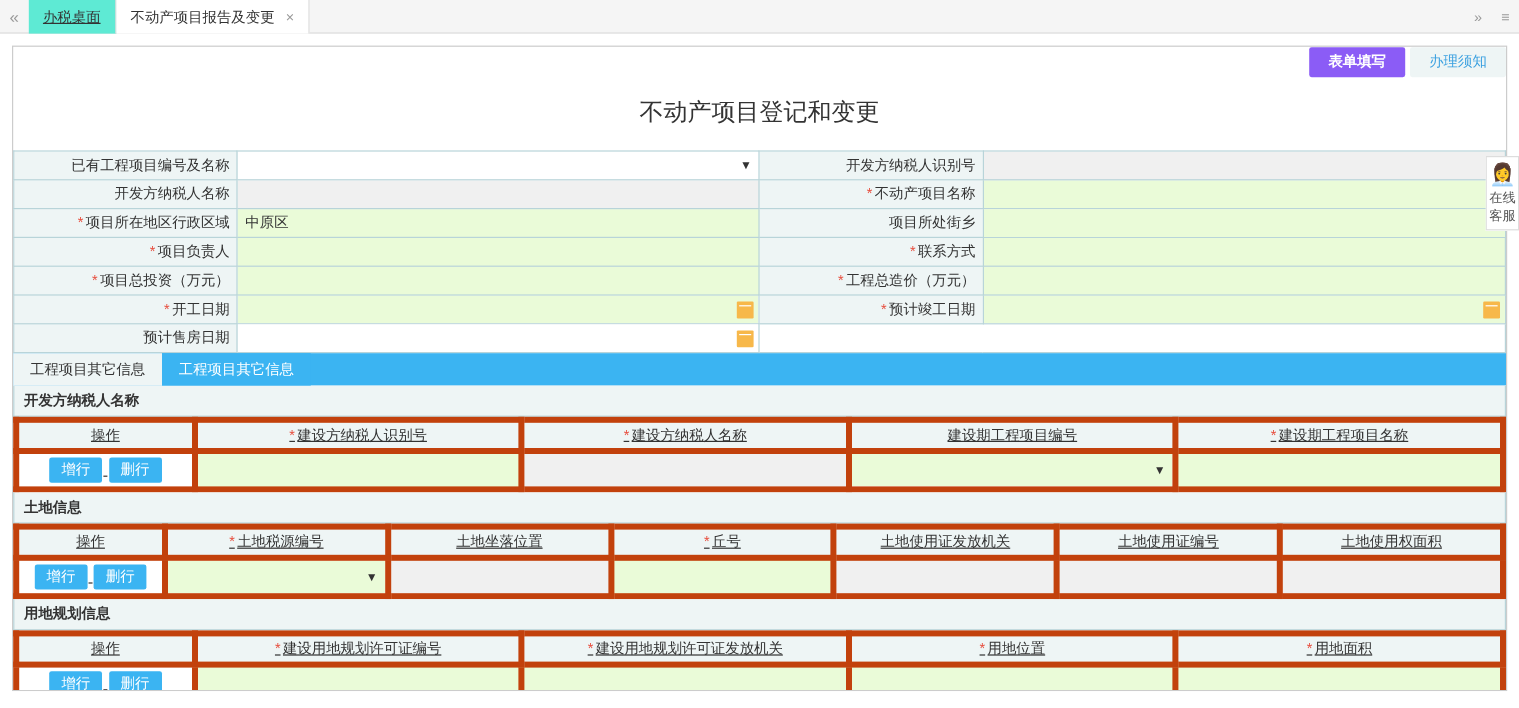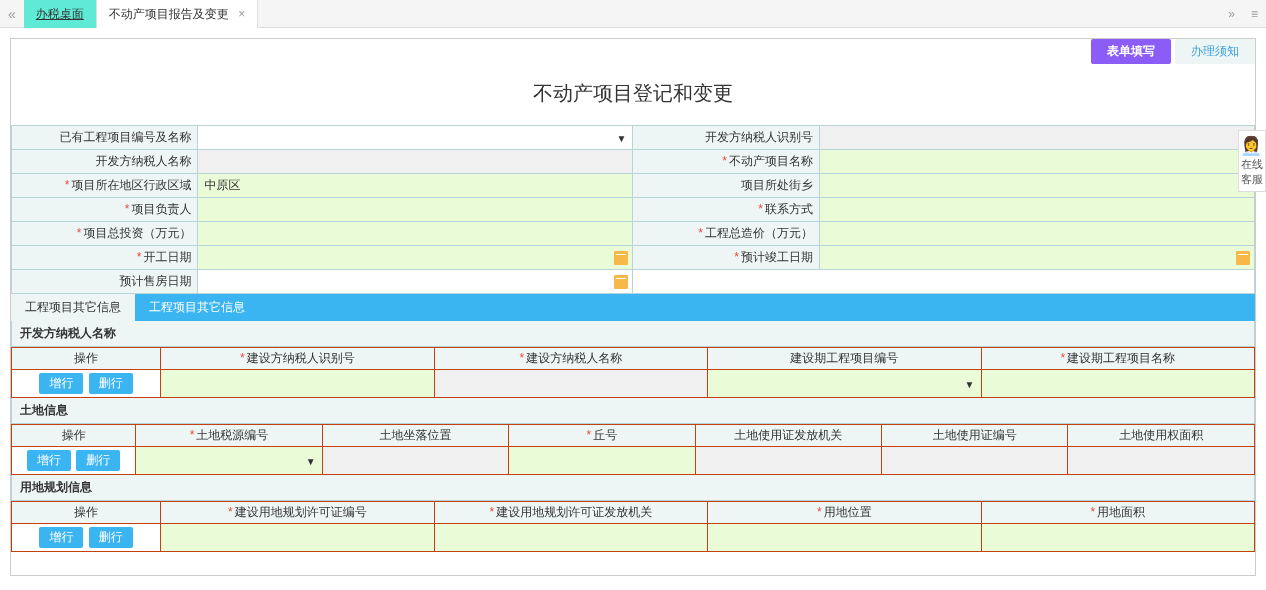--- a/index.html
+++ b/index.html
@@ -35,21 +35,21 @@
 .cal-icon::before { content: ""; position: absolute; top: 3px; left: 2px; right: 2px; height: 1px; background: #fff; }
 
 .sub-tabs { display: flex; background: #3bb4f2; }
 .sub-tabs .st { padding: 5px 14px; background: #eef5f5; cursor: pointer; }
 .sub-tabs .st:first-child { background: #eef5f5; }
 .sub-tabs .st.active-blue { background: #3bb4f2; color: #fff; }
 
 .section-header { background: #eef5f5; border: 1px solid #b8d4d9; border-top: none; padding: 4px 8px; font-weight: bold; }
 
 .data-table { width: 100%; border-collapse: collapse; table-layout: fixed; }
-.data-table th, .data-table td { border: 1px solid #c2410c; height: 22px; padding: 2px 4px; text-align: center; font-weight: normal; }
+.data-table th, .data-table td { border: 5px solid #c2410c; height: 22px; padding: 2px 4px; text-align: center; font-weight: normal; text-decoration: underline; }
 .data-table th { background: #eef5f5; }
 .data-table td.edit { background: #eafbd8; }
 .data-table td.gray { background: #f0f0f0; }
 
 .btn-sm { display: inline-block; padding: 2px 10px; background: #3bb4f2; color: #fff; border-radius: 2px; cursor: pointer; font-size: 12px; margin: 1px; text-align: right; }
 
 .float-help { position: fixed; right: 0; top: 130px; width: 28px; text-align: center; background: #fff; border: 1px solid #ddd; padding: 4px 0; cursor: pointer; }
 .float-help .emoji { font-size: 18px; }
 .float-help .txt { font-size: 11px; color: #555; }
 

